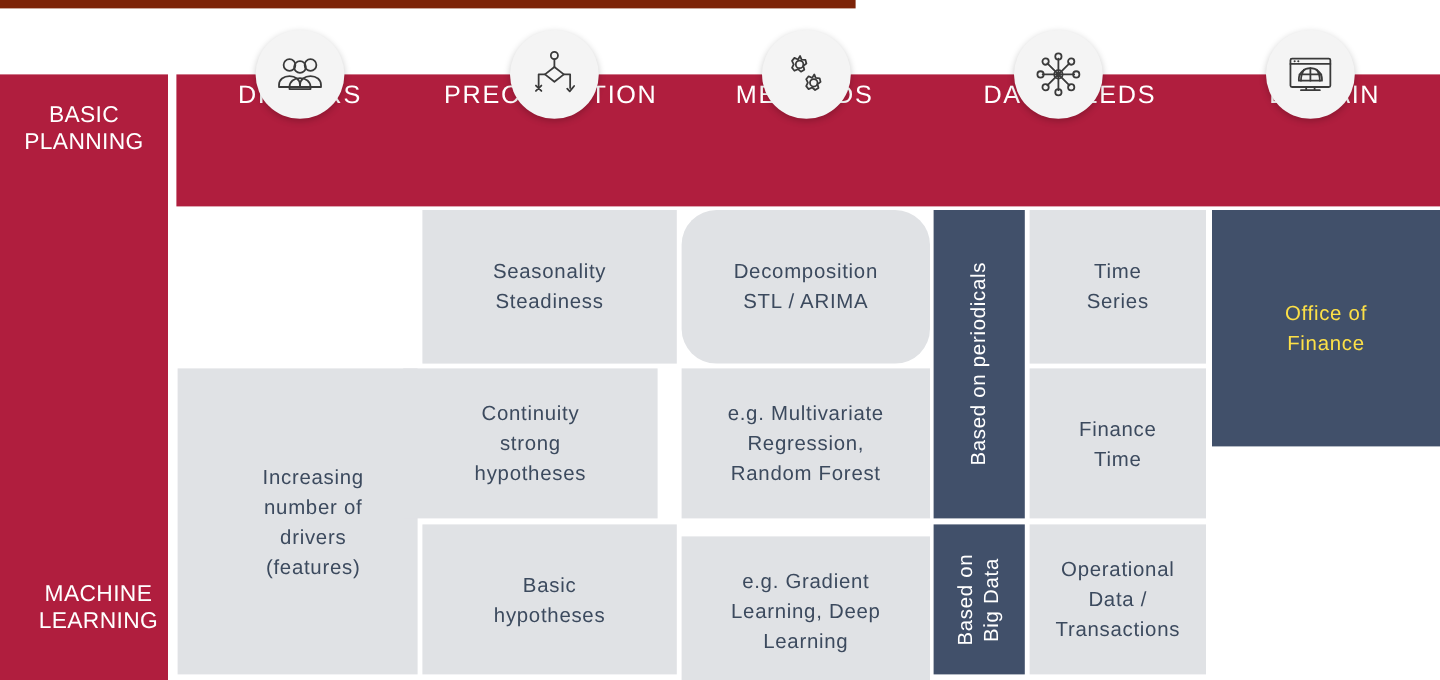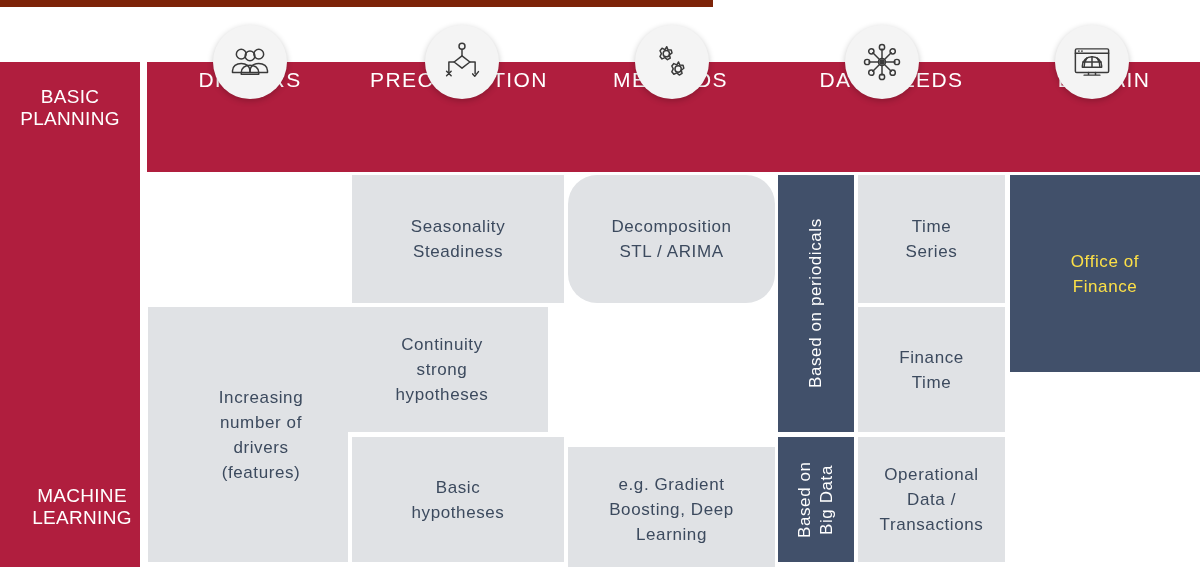--- a/index.html
+++ b/index.html
@@ -254,24 +254,31 @@
       <span>hypotheses</span>
     </div>
   </div>
 
   <div class="cell cell-grey" style="left:568px; top:175px; width:207px; height:128px;border-radius:29px;">
     <div>
       <span>Decomposition</span><br>
       <span>STL / ARIMA</span>
     </div>
   </div>
+  <div class="cell cell-grey" style="left:568px; top:307px; width:207px; height:125px;">
+    <div>
+      <span>e.g. Multivariate</span><br>
+      <span>Regression,</span><br>
+      <span>Random Forest</span>
+    </div>
+  </div>
   <div class="cell cell-grey" style="left:568px; top:447px; width:207px; height:125px;">
     <div>
       <span>e.g. Gradient</span><br>
-      <span>Boosting, Deep</span><br>
+      <span>Learning, Deep</span><br>
       <span>Learning</span>
     </div>
   </div>
 
   <div class="cell cell-vert" style="left:778px; top:175px; width:76px; height:257px;">
     <span class="vert-inner">Based on periodicals</span>
   </div>
   <div class="cell cell-vert" style="left:778px; top:437px; width:76px; height:125px;">
     <span class="vert-inner">
       <span>Based on</span><br>

